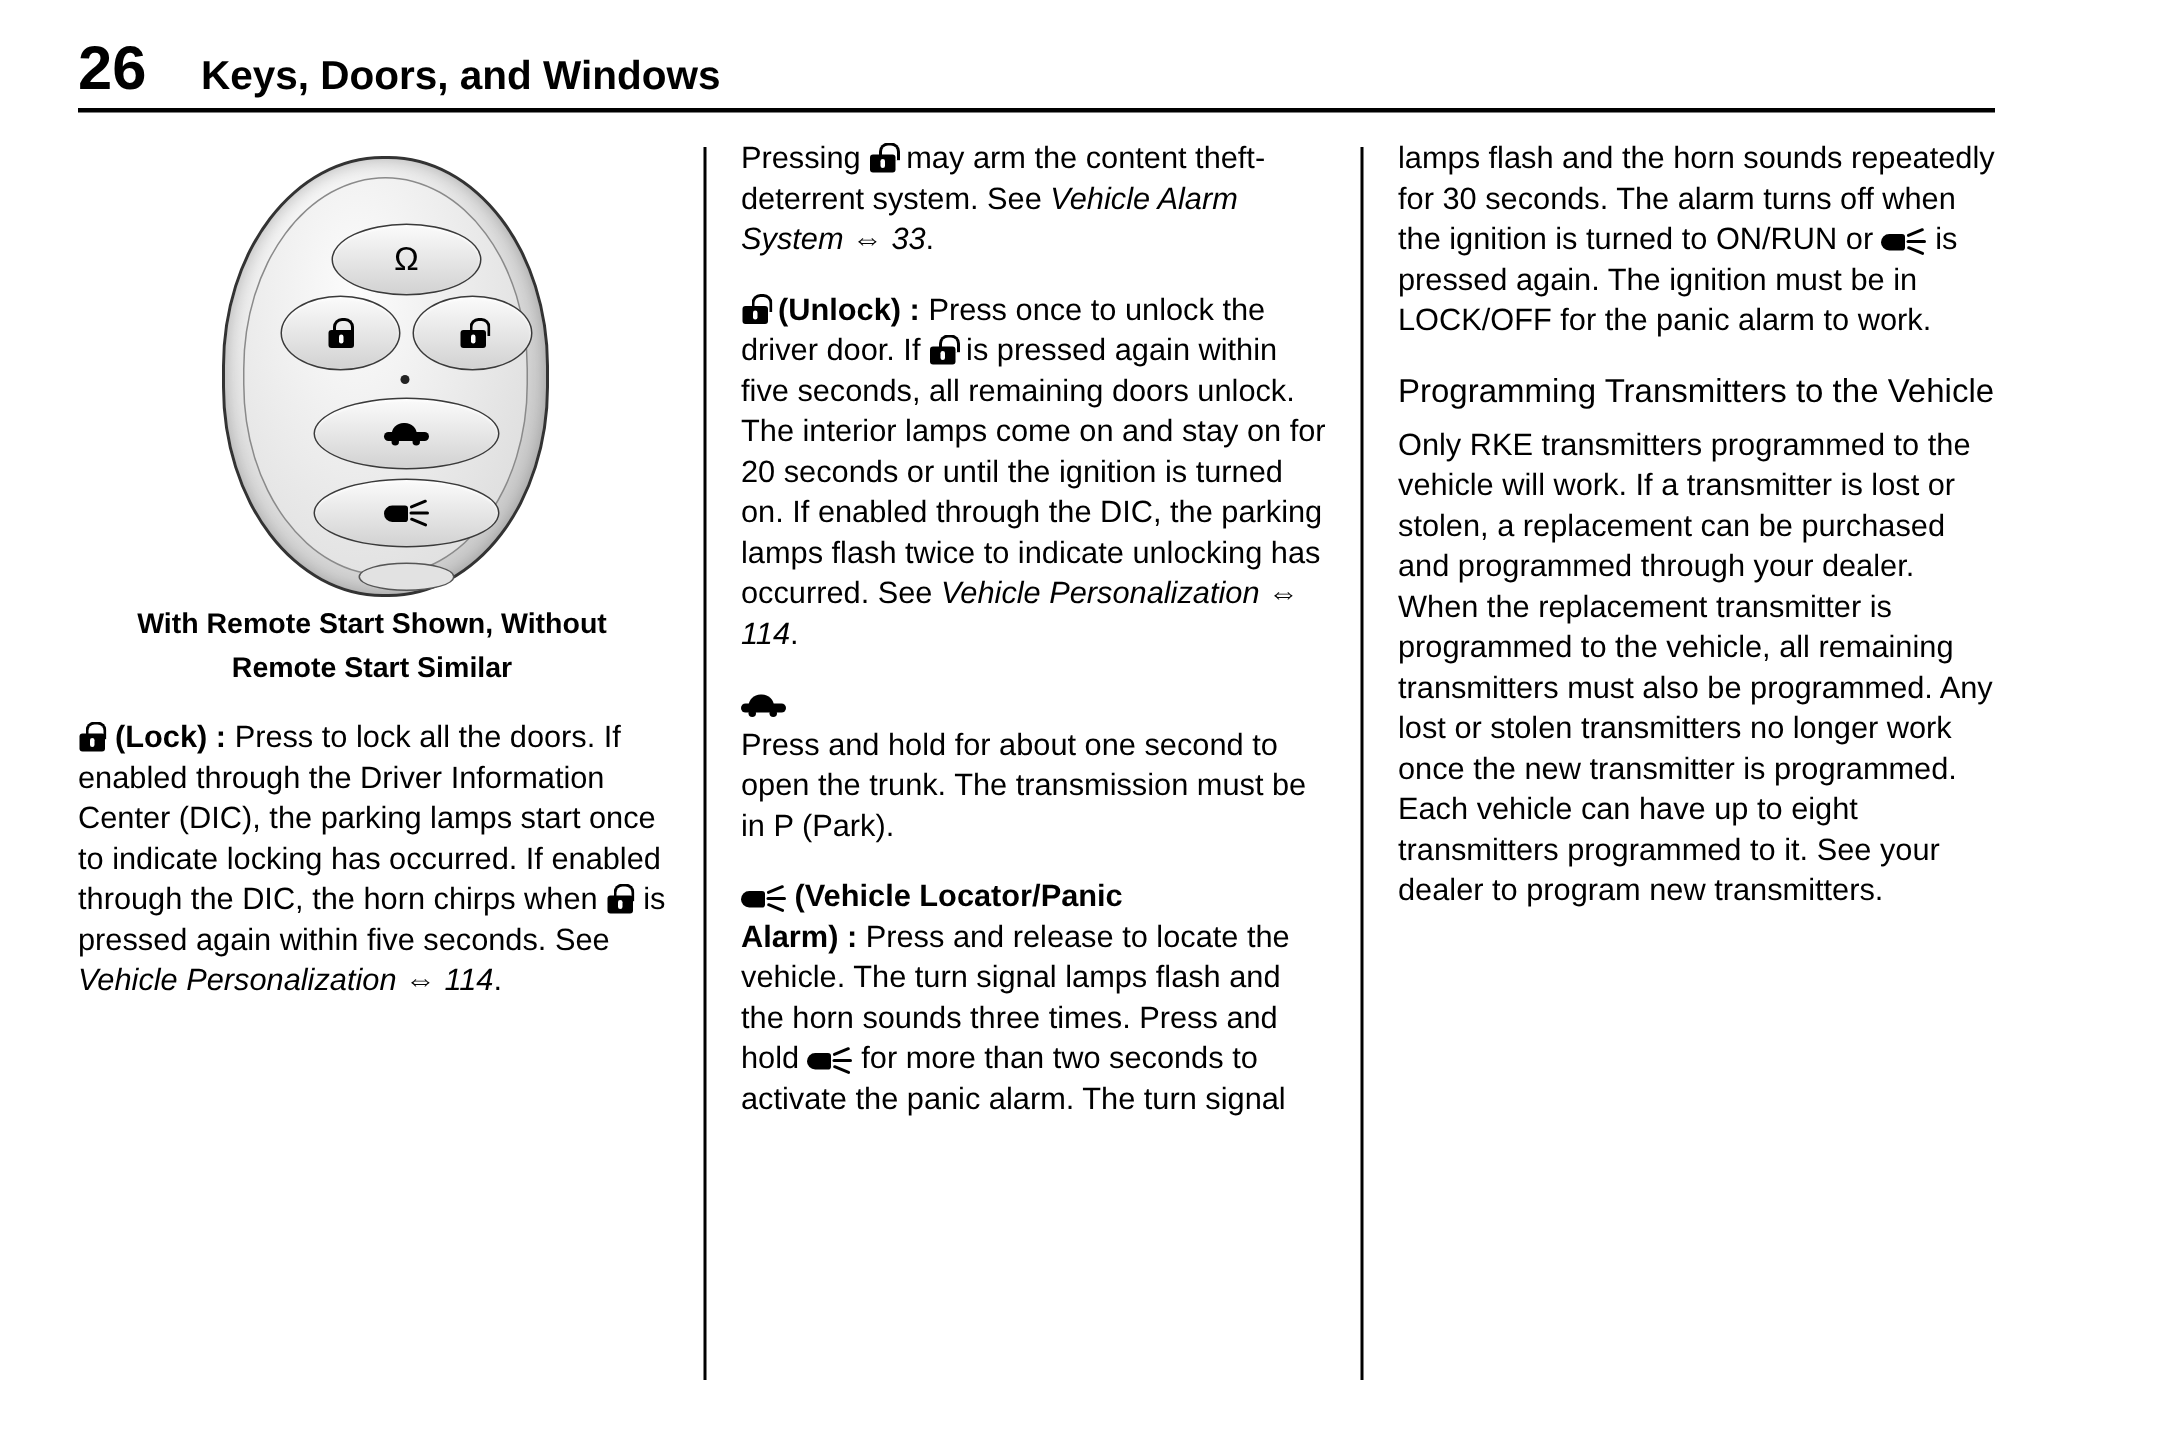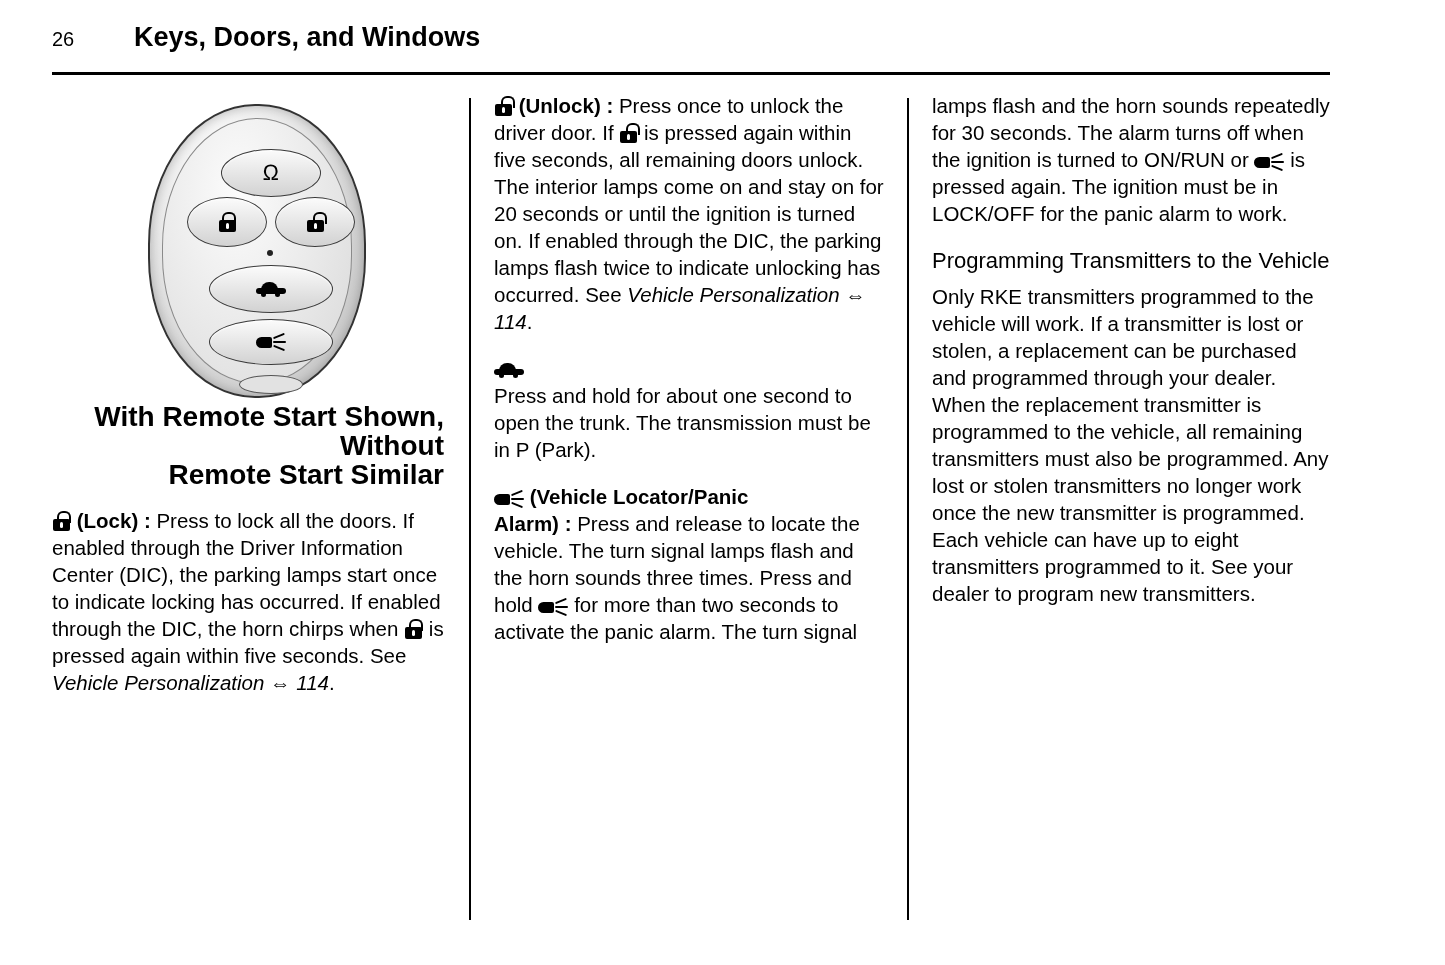--- a/index.html
+++ b/index.html
@@ -24,22 +24,22 @@
   
   .header {
     position: absolute;
     left: 52px;
     top: 22px;
     width: 1278px;
     display: flex;
     align-items: baseline;
   }
   .page-number {
-    font-size: 20px;
-    font-weight: normal;
+    font-size: 41px;
+    font-weight: bold;
     letter-spacing: 0px;
     width: 82px;
   }
   .chapter-title {
     font-size: 27px;
     font-weight: bold;
     text-align: right;
   }
   .header-rule {
     position: absolute;
@@ -86,23 +86,23 @@
   b, .bold { font-weight: bold; }
 
   h3.subhead {
     font-size: 22px;
     font-weight: normal;
     margin: 2px 0 8px 0;
     line-height: 28px;
   }
 
   .caption {
-    text-align: right;
+    text-align: center;
     font-weight: bold;
-    font-size: 28px;
+    font-size: 19px;
     line-height: 29px;
     margin: 10px 0 18px 0;
   }
 
   
   .fob-wrap {
     position: relative;
     width: 392px;
     height: 300px;
     margin-bottom: 4px;
@@ -339,20 +339,25 @@
           <span class="shackle"></span><span class="body"></span><span class="keyhole"></span>
         </span>
         <b>(Lock) :</b><span> Press to lock all the doors. If enabled through the Driver Information Center (DIC), the parking lamps start once to indicate locking has occurred. If enabled through the DIC, the horn chirps when </span><span class="ic ic-lock">
           <span class="shackle"></span><span class="body"></span><span class="keyhole"></span>
         </span><span> is pressed again within five seconds. See </span><i>Vehicle Personalization</i><i class="arrow"> ⇔ </i><i>114</i><span>.</span>
       </p>
     </div>
 
     <div class="col col2">
 
+      <p>
+        <span>Pressing </span><span class="ic ic-unlock">
+          <span class="shackle"></span><span class="body"></span><span class="keyhole"></span>
+        </span><span> may arm the content theft-deterrent system. See </span><i>Vehicle Alarm System</i><i class="arrow"> ⇔ </i><i>33</i><span>.</span>
+      </p>
 
       <p>
         <span class="ic ic-unlock">
           <span class="shackle"></span><span class="body"></span><span class="keyhole"></span>
         </span>
         <b>(Unlock) :</b><span> Press once to unlock the driver door. If </span><span class="ic ic-unlock">
           <span class="shackle"></span><span class="body"></span><span class="keyhole"></span>
         </span><span> is pressed again within five seconds, all remaining doors unlock. The interior lamps come on and stay on for 20 seconds or until the ignition is turned on. If enabled through the DIC, the parking lamps flash twice to indicate unlocking has occurred. See </span><i>Vehicle Personalization</i><i class="arrow"> ⇔ </i><i>114</i><span>.</span>
       </p>
 

